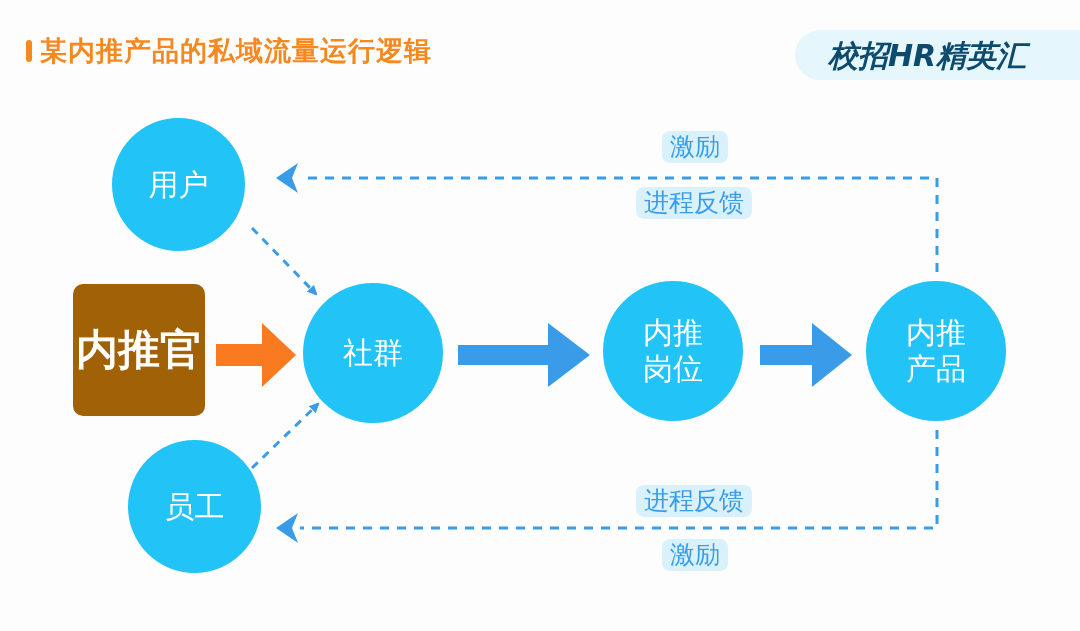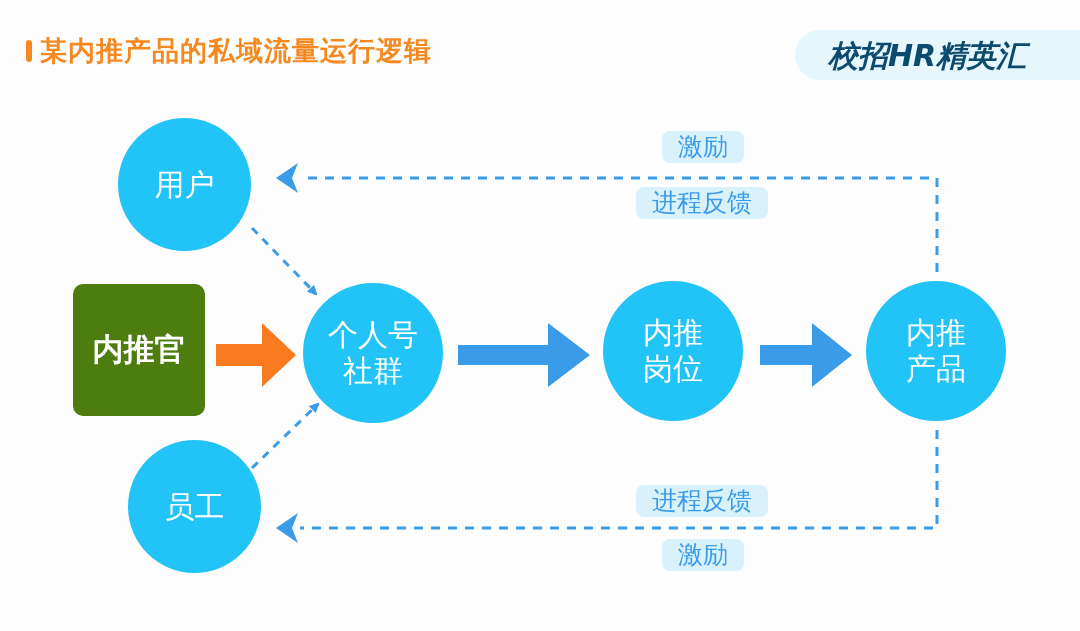--- a/index.html
+++ b/index.html
@@ -21,34 +21,34 @@
   .brand-text {
     position: absolute; left: 828px; top: 36px;
     color: #0c4a6e; font-size: 30px; font-weight: bold; font-style: italic;
   }
   svg.links { position: absolute; left: 0; top: 0; }
   .node {
     position: absolute; border-radius: 50%; background: #22c3f6;
     color: #fff; display: flex; flex-direction: column; align-items: center; justify-content: center;
     font-size: 30px; line-height: 36px; text-align: center;
   }
-  .n-user { left: 118px; top: 118px; width: 133px; height: 133px; }
+  .n-user { left: 112px; top: 118px; width: 133px; height: 133px; }
   .n-employee { left: 128px; top: 440px; width: 133px; height: 133px; }
   .n-group { left: 303px; top: 283px; width: 140px; height: 140px; }
   .n-post { left: 603px; top: 281px; width: 140px; height: 140px; }
   .n-product { left: 866px; top: 281px; width: 140px; height: 140px; }
   .referrer {
     position: absolute; left: 73px; top: 284px; width: 132px; height: 132px;
-    background: #4d7c0f; border-radius: 10px;
-    color: #fff; font-size: 31px; font-weight: bold;
+    background: #a16207; border-radius: 10px;
+    color: #fff; font-size: 42px; font-weight: bold;
     display: flex; align-items: center; justify-content: center;
   }
   .tag {
     position: absolute; background: #d9f1fb; color: #3a9ce8;
-    font-size: 25px; line-height: 32px; padding: 0 16px; border-radius: 8px;
+    font-size: 25px; line-height: 32px; padding: 0 8px; border-radius: 8px;
   }
   .t1 { left: 662px; top: 131px; }
   .t2 { left: 636px; top: 187px; }
   .t3 { left: 636px; top: 485px; }
   .t4 { left: 662px; top: 539px; }
 </style>
 </head>
 <body>
 
 <div class="title">
@@ -85,21 +85,20 @@
 <div class="node n-user">
   <span>用户</span>
 </div>
 <div class="node n-employee">
   <span>员工</span>
 </div>
 <div class="referrer">
   <span>内推官</span>
 </div>
 <div class="node n-group">
-  <span>个人号</span>
   <span>社群</span>
 </div>
 <div class="node n-post">
   <span>内推</span>
   <span>岗位</span>
 </div>
 <div class="node n-product">
   <span>内推</span>
   <span>产品</span>
 </div>

